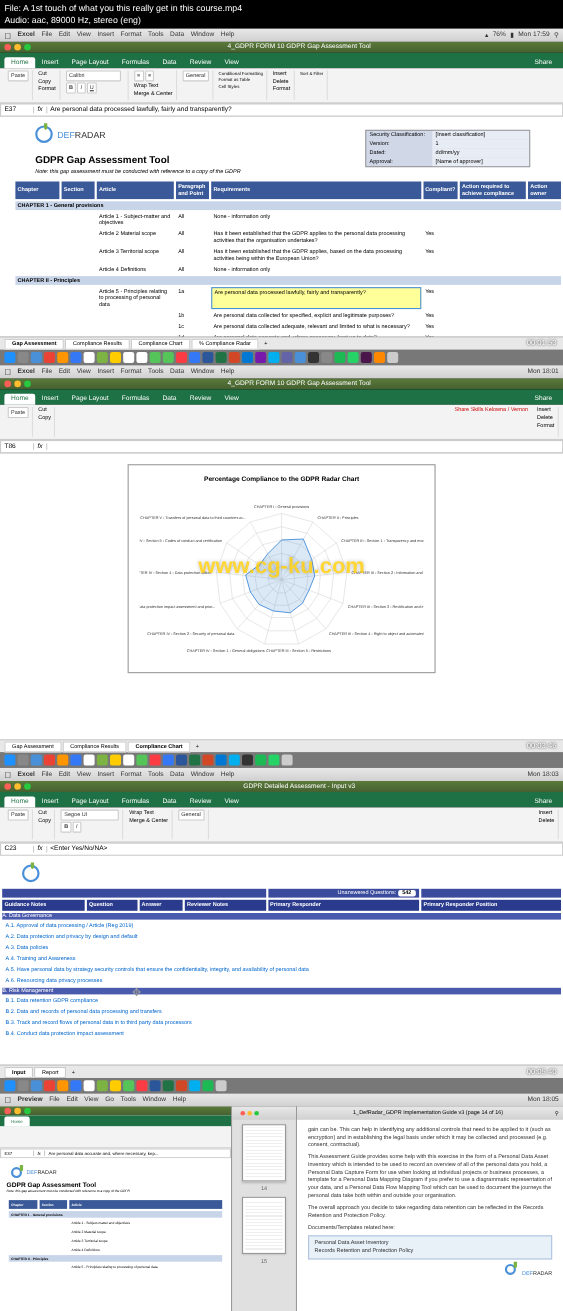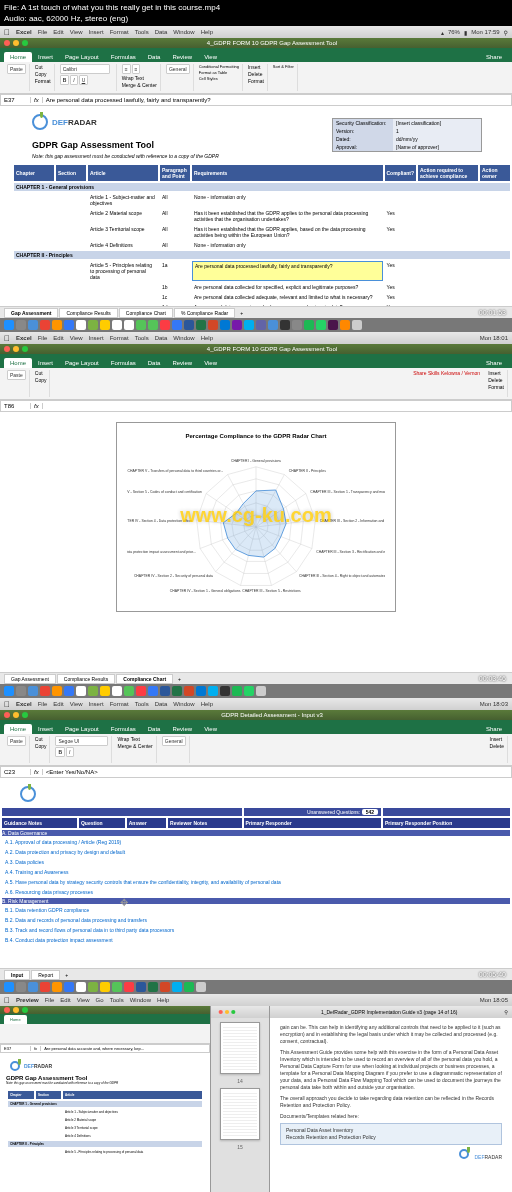--- a/index.html
+++ b/index.html
@@ -40,21 +40,21 @@
 .formula-bar .fx { padding: 0 3px; border-right: 1px solid #ccc; font-style: italic; }
 .formula-bar .formula { flex: 1; padding: 0 3px; }
 
 
 .sheet { background: #fff; position: relative; overflow: hidden; }
 
 
 .logo-area { display: flex; align-items: center; padding: 8px 20px; }
 .logo-circle { width: 16px; height: 16px; border: 2px solid #4a90d9; border-radius: 50%; margin-right: 4px; position: relative; }
 .logo-circle::after { content: ''; position: absolute; width: 3px; height: 6px; background: #7cb342; left: 6px; top: -4px; border-radius: 0 0 50% 50%; }
-.logo-text { color: #4a90d9; font-weight: bold; font-size: 8px; }
+.logo-text { color: #4a90d9; font-weight: normal; font-size: 8px; }
 .logo-text .radar { color: #333; }
 
 .header-box { position: absolute; right: 30px; top: 12px; border: 1px solid #999; background: #d0d8e8; font-size: 5px; width: 150px; }
 .header-box .row { display: flex; }
 .header-box .label { width: 60px; padding: 1px 3px; }
 .header-box .val { flex: 1; padding: 1px 3px; background: #e8ecf4; }
 
 .tool-title { font-weight: bold; font-size: 9px; padding: 2px 20px; }
 .tool-note { font-size: 5px; padding: 1px 20px 4px; font-style: italic; }
 
@@ -110,21 +110,21 @@
 
 .pdf-content { padding: 6px 10px; font-size: 5px; line-height: 7px; color: #333; }
 .pdf-content .box { background: #e8f0f8; border: 1px solid #b0c4de; padding: 3px 5px; margin: 3px 0; }
 
 </style>
 </head>
 <body>
 
 <div class="video-info">
   <div>File: A 1st touch of what you this really get in this course.mp4</div>
-  <div>Audio: aac, 62000 Hz, stereo (eng)</div>
+  <div>Audio: aac, 89000 Hz, stereo (eng)</div>
 </div>
 
 <div class="panel">
   <div class="mac-menu">
     <span class="apple"></span>
     <span class="item" style="font-weight:bold">Excel</span>
     <span class="item">File</span>
     <span class="item">Edit</span>
     <span class="item">View</span>
     <span class="item">Insert</span>

